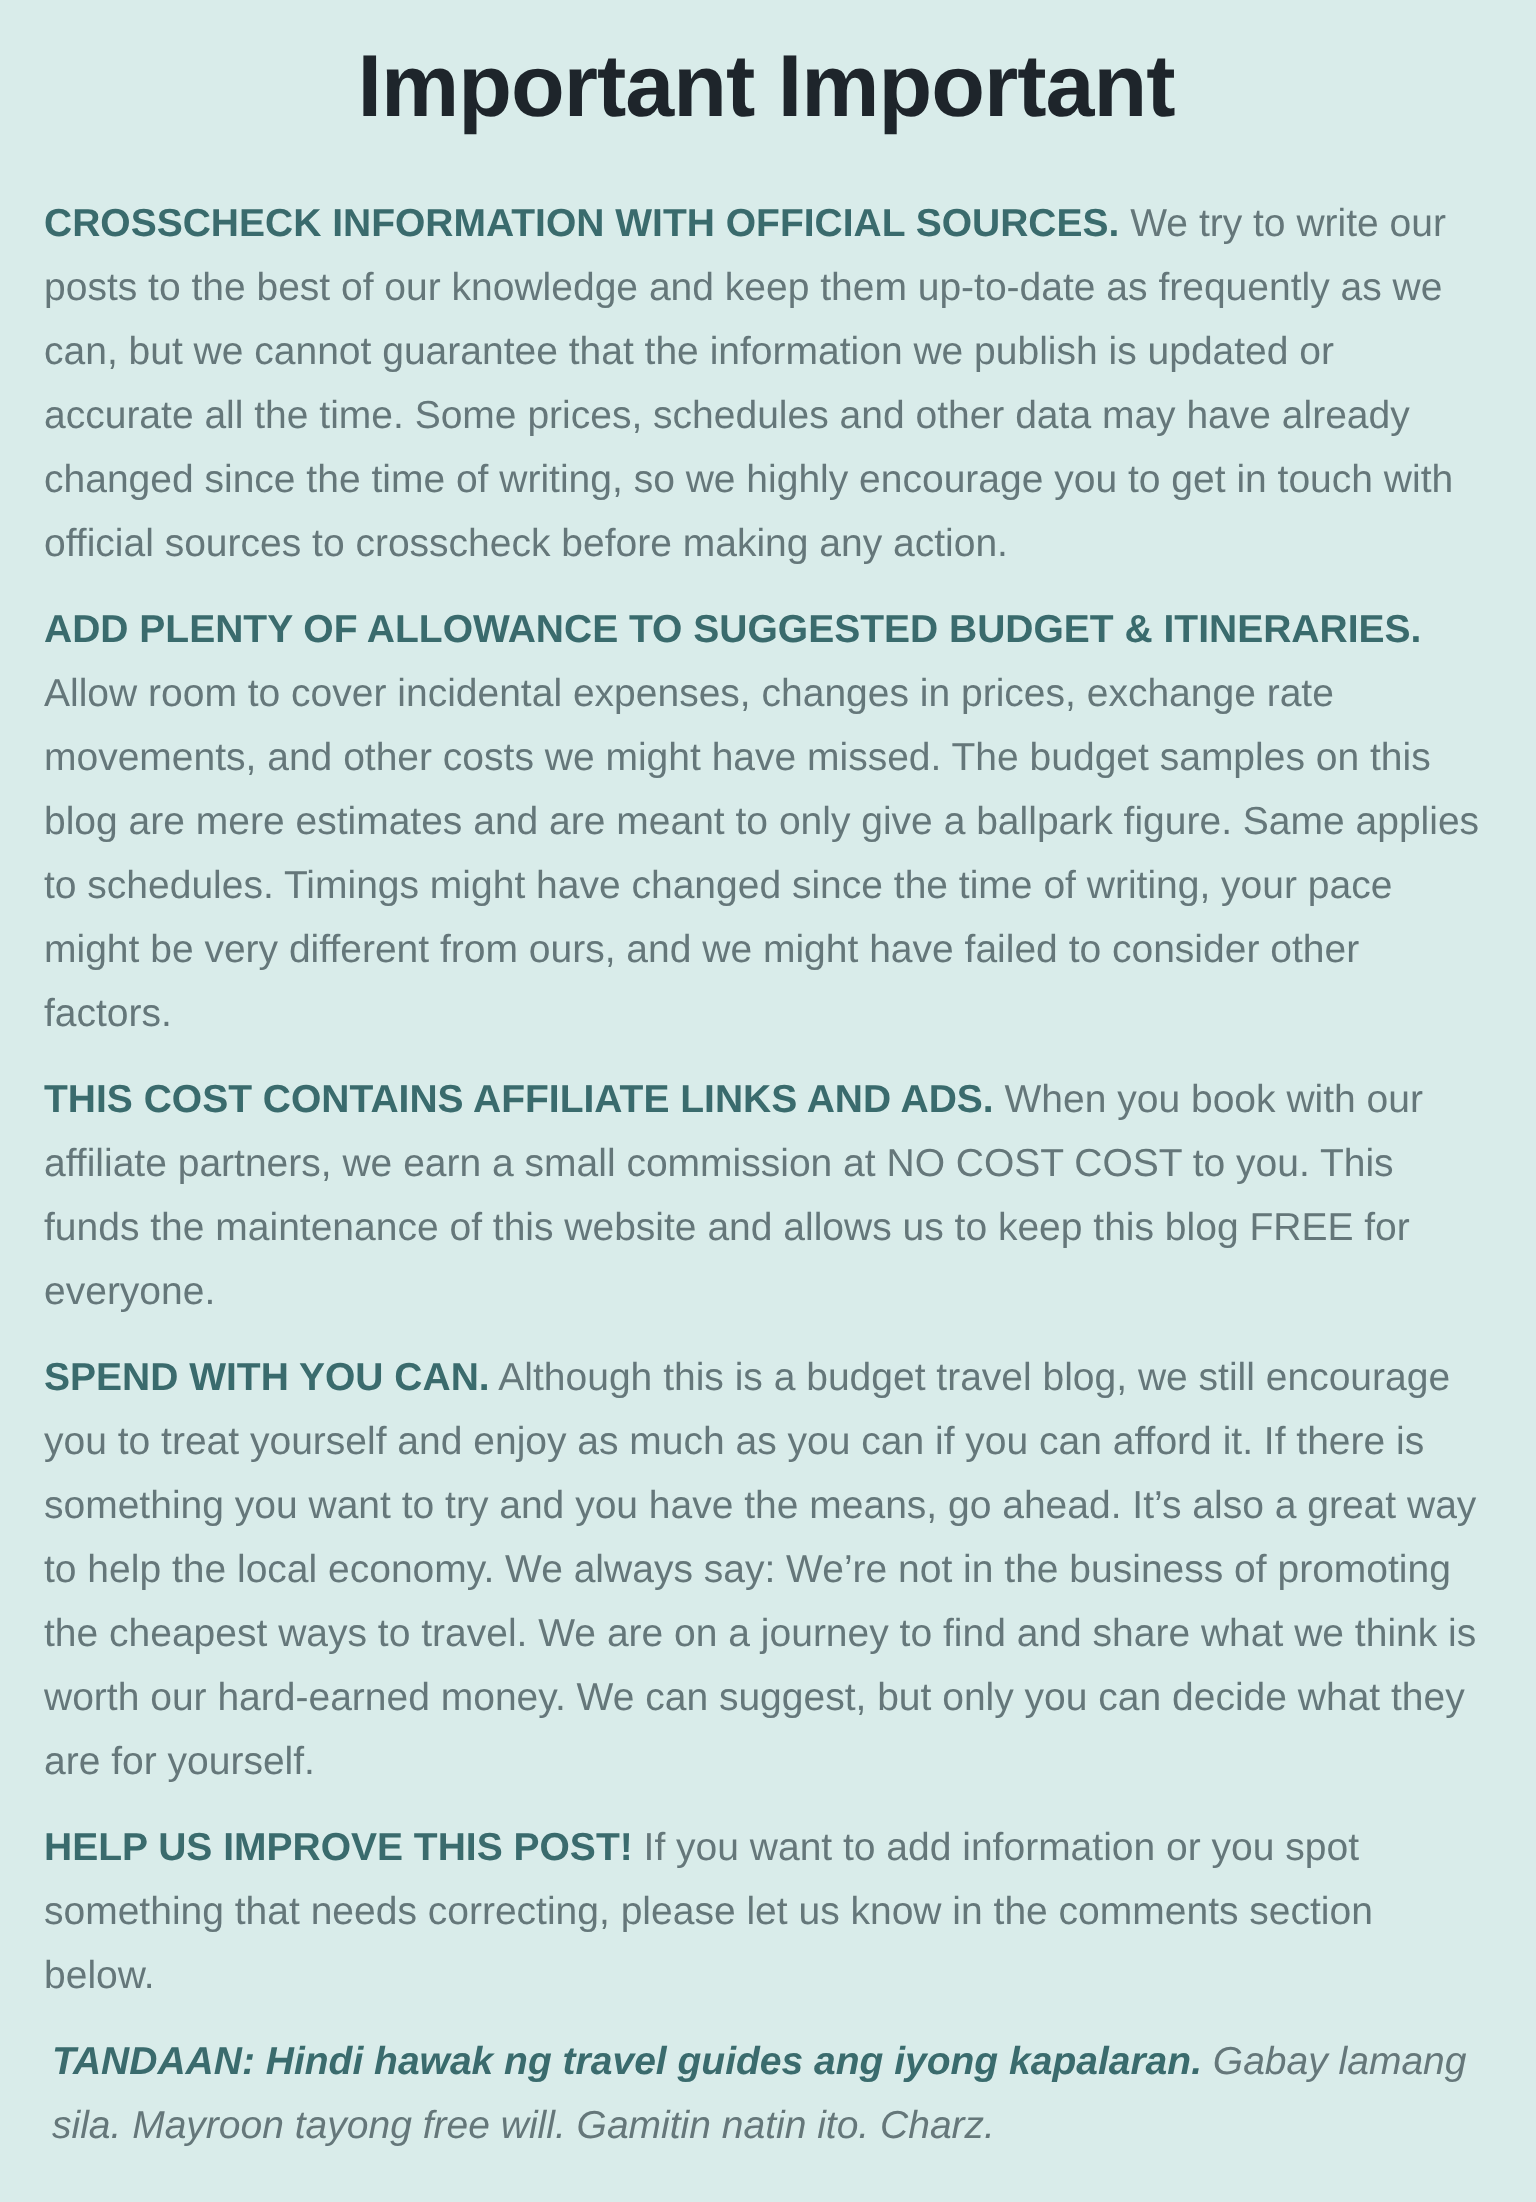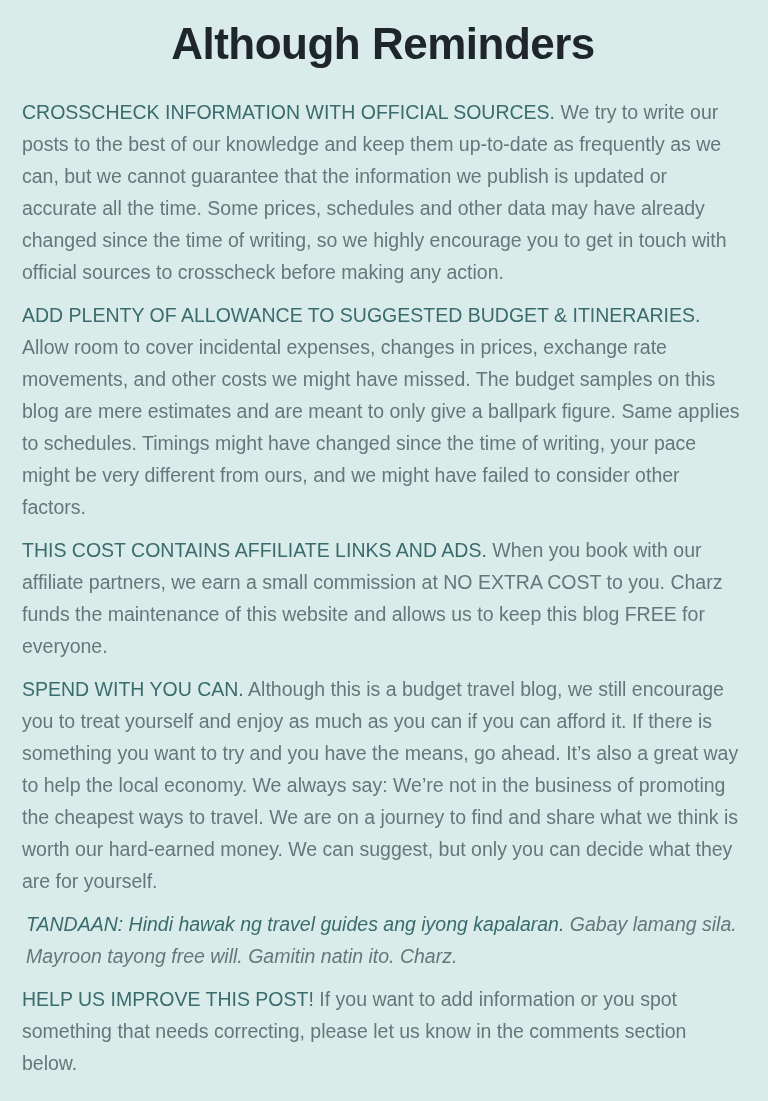--- a/index.html
+++ b/index.html
@@ -28,58 +28,58 @@
     letter-spacing: -0.5px;
     color: var(--heading, #1e252b);
   }
   .para {
     margin: 0 0 11px 0;
     font-size: 19.5px;
     line-height: 32px;
     color: var(--body, #65777a);
   }
   .para .lead {
-    font-weight: 400;
+    font-weight: 700;
     color: var(--lead, #3a6b6d);
   }
   .footnote {
     font-style: italic;
     padding-left: 4px;
   }
 </style>
 </head>
 <body style="--bg: #d9ecea; --heading: #1e252b; --lead: #3a6b6d; --body: #65777a;">
 
 <div class="panel">
 
-  <h1 class="title">Although Reminders</h1>
+  <h1 class="title">Important Important</h1>
 
   <p class="para">
     <strong class="lead">CROSSCHECK INFORMATION WITH OFFICIAL SOURCES.</strong>
     <span>We try to write our posts to the best of our knowledge and keep them up-to-date as frequently as we can, but we cannot guarantee that the information we publish is updated or accurate all the time. Some prices, schedules and other data may have already changed since the time of writing, so we highly encourage you to get in touch with official sources to crosscheck before making any action.</span>
   </p>
 
   <p class="para">
     <strong class="lead">ADD PLENTY OF ALLOWANCE TO SUGGESTED BUDGET &amp; ITINERARIES.</strong>
     <span>Allow room to cover incidental expenses, changes in prices, exchange rate movements, and other costs we might have missed. The budget samples on this blog are mere estimates and are meant to only give a ballpark figure. Same applies to schedules. Timings might have changed since the time of writing, your pace might be very different from ours, and we might have failed to consider other factors.</span>
   </p>
 
   <p class="para">
     <strong class="lead">THIS COST CONTAINS AFFILIATE LINKS AND ADS.</strong>
-    <span>When you book with our affiliate partners, we earn a small commission at NO EXTRA COST to you. Charz funds the maintenance of this website and allows us to keep this blog FREE for everyone.</span>
+    <span>When you book with our affiliate partners, we earn a small commission at NO COST COST to you. This funds the maintenance of this website and allows us to keep this blog FREE for everyone.</span>
   </p>
 
   <p class="para">
     <strong class="lead">SPEND WITH YOU CAN.</strong>
     <span>Although this is a budget travel blog, we still encourage you to treat yourself and enjoy as much as you can if you can afford it. If there is something you want to try and you have the means, go ahead. It’s also a great way to help the local economy. We always say: We’re not in the business of promoting the cheapest ways to travel. We are on a journey to find and share what we think is worth our hard-earned money. We can suggest, but only you can decide what they are for yourself.</span>
   </p>
 
+  <p class="para">
+    <strong class="lead">HELP US IMPROVE THIS POST!</strong>
+    <span>If you want to add information or you spot something that needs correcting, please let us know in the comments section below.</span>
+  </p>
+
   <p class="para footnote">
     <strong class="lead">TANDAAN: Hindi hawak ng travel guides ang iyong kapalaran.</strong>
     <span>Gabay lamang sila. Mayroon tayong free will. Gamitin natin ito. Charz.</span>
   </p>
 
-  <p class="para">
-    <strong class="lead">HELP US IMPROVE THIS POST!</strong>
-    <span>If you want to add information or you spot something that needs correcting, please let us know in the comments section below.</span>
-  </p>
-
 </div>
 
 </body></html>

